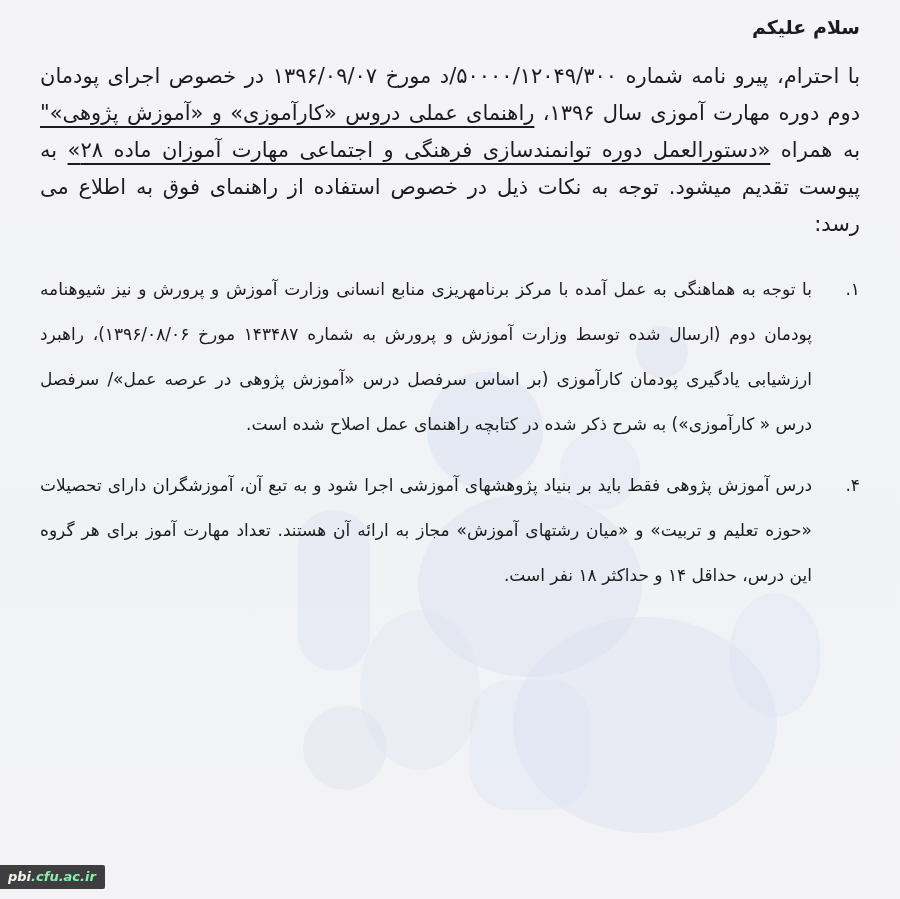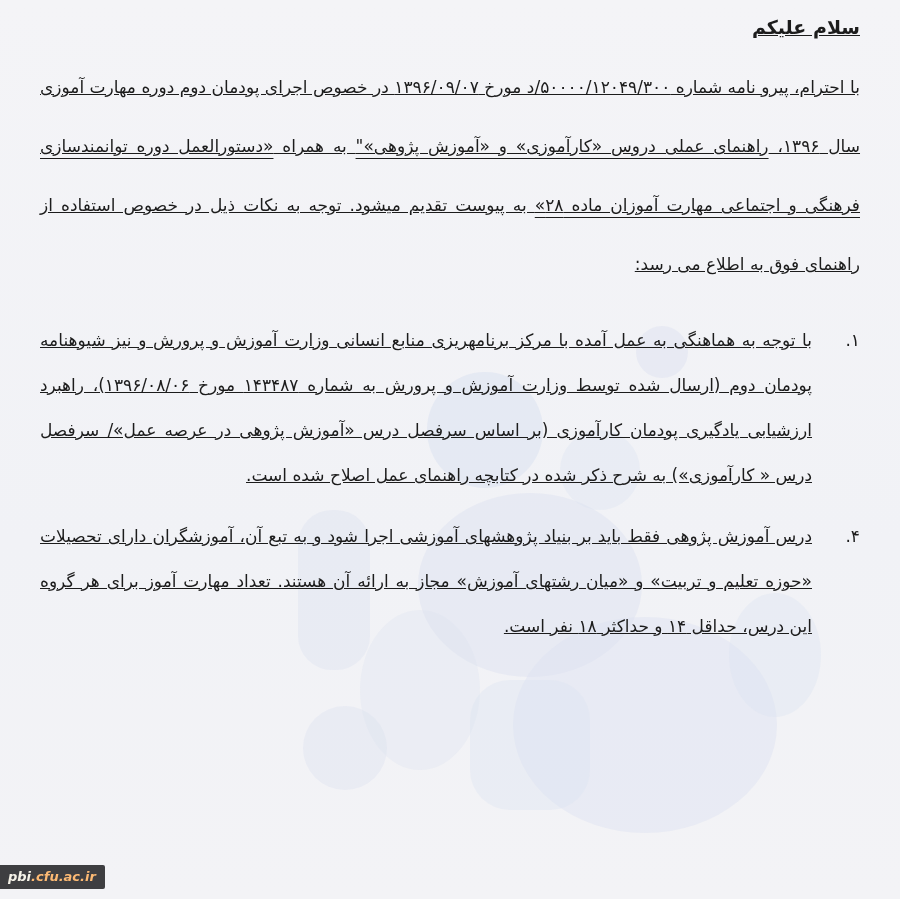--- a/index.html
+++ b/index.html
@@ -17,32 +17,31 @@
     position: absolute;
     inset: 0;
     pointer-events: none;
   }
   .content {
     position: relative;
     padding: 12px 40px 16px 40px;
     box-sizing: border-box;
     width: 100%;
     height: 100%;
-    text-decoration: underline;
   }
   .greeting {
     font-weight: bold;
     font-size: 19px;
     line-height: 30px;
     margin-bottom: 16px;
     text-align: right;
   }
   .intro {
-    font-size: 17px;
-    line-height: 59px;
+    font-size: 21px;
+    line-height: 37px;
     text-align: justify;
   }
   .underlined {
     text-decoration: underline;
     text-underline-offset: 6px;
   }
   .list { margin-top: 24px; }
   .item {
     font-size: 17px;
     line-height: 45px;
@@ -71,21 +70,21 @@
     background: #3e3e41;
     padding: 4px 9px 5px 8px;
     font-style: italic;
     font-weight: bold;
     font-size: 13px;
     direction: ltr;
     font-family: "DejaVu Sans", sans-serif;
     color: #f5f2e8;
     border-radius: 0 2px 2px 0;
   }
-  .badge .suffix { color: #fdba74; }
+  .badge .suffix { color: #86efac; }
 </style>
 </head>
 <body>
 
 <div class="page">
 
   <svg class="watermark" width="900" height="899" viewBox="0 0 900 899" xmlns="http://www.w3.org/2000/svg">
     <g fill="#dbe1f0">
       <circle cx="485" cy="430" r="58" fill-opacity="0.55"></circle>
       <circle cx="662" cy="352" r="26" fill-opacity="0.45"></circle>

